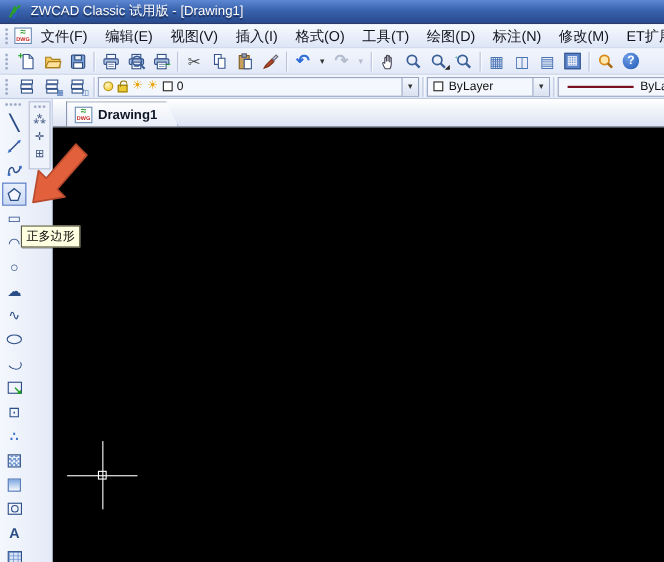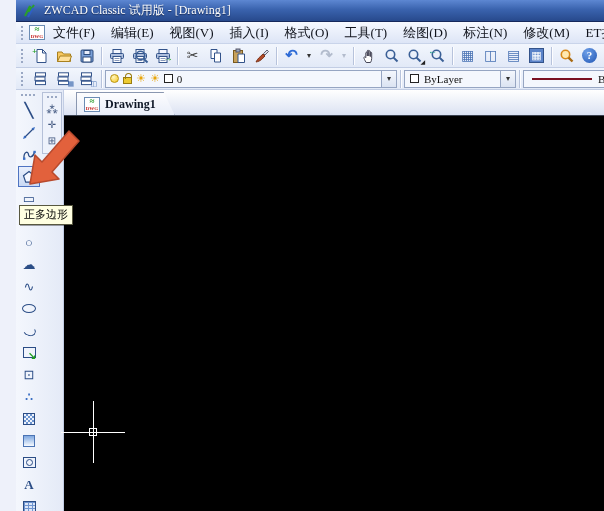--- a/index.html
+++ b/index.html
@@ -1,18 +1,18 @@
 <!DOCTYPE html>
 <html><head>
 <meta charset="utf-8">
 <style>
   * { box-sizing: border-box; margin: 0; padding: 0; }
   body { background:#fff; font-family:"Liberation Sans", sans-serif; }
   .app { width:604px; height:511px; position:relative; overflow:hidden;
-         background:#eef1fa; user-select:none; font-family:Liberation Serif, serif;padding-left:16px; }
+         background:#eef1fa; user-select:none; font-family:Liberation Sans, sans-serif; }
 
   
   .titlebar { height:22px; background:linear-gradient(#5d87d2 0%, #3a63ae 45%, #27498c 100%);
               border-bottom:1px solid #16295c; display:flex; align-items:center; padding:0 6px; gap:6px; }
   .titlebar .title { color:#fff; font-size:12px; text-shadow:0 1px 1px #1a2c55; white-space:nowrap; }
   .appicon { width:16px; height:16px; display:inline-block; }
 
   
   .menubar { height:22px; background:linear-gradient(#f6f9ff,#dde5f6); display:flex; align-items:center;
              padding:0 2px; border-bottom:1px solid #c9d4ea; }

